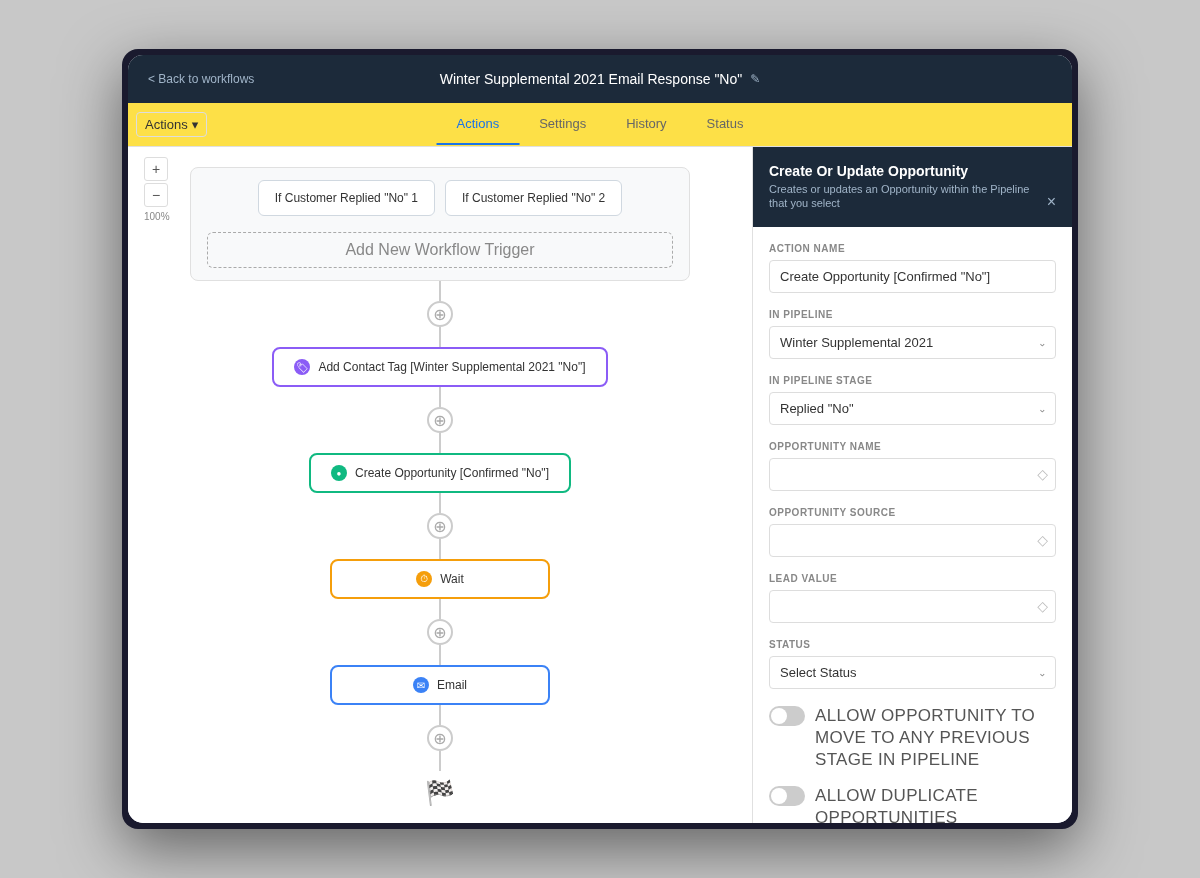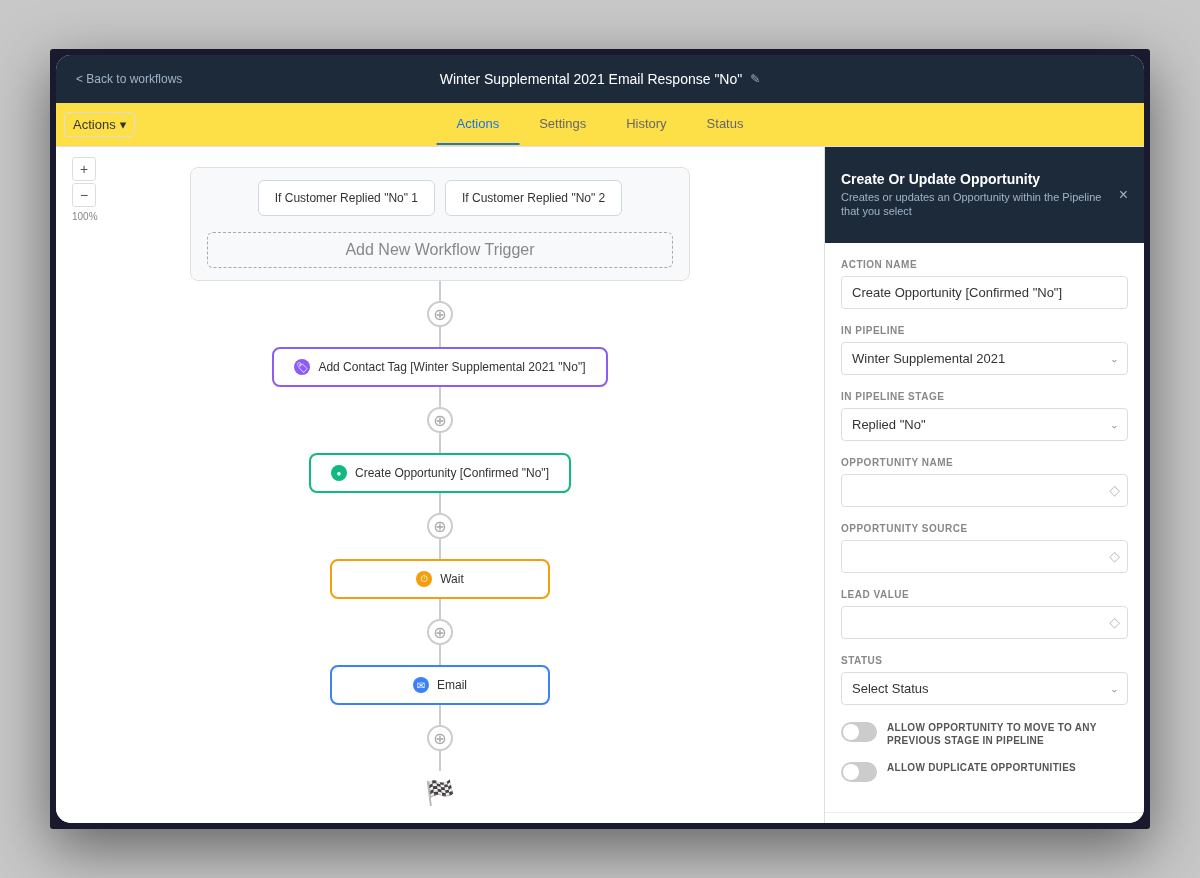--- a/index.html
+++ b/index.html
@@ -6,24 +6,24 @@
     body {
       background: #c8c8c8;
       display: flex;
       align-items: center;
       justify-content: center;
       min-height: 100vh;
       font-family: -apple-system, BlinkMacSystemFont, 'Segoe UI', sans-serif;
     }
 
     .device-wrapper {
-      width: 1100px;
+      width: 956px;
       height: 780px;
       background: #1a1a2e;
-      border-radius: 3px;
+      border-radius: 16px;
       padding: 6px;
       box-shadow: 0 20px 60px rgba(0,0,0,0.5);
       position: relative;
       overflow: hidden;
     }
 
     .device-inner {
       width: 100%;
       height: 100%;
       background: #f0f2f5;
@@ -291,23 +291,23 @@
       border-left: 1px solid #e0e0e0;
       display: flex;
       flex-direction: column;
       flex-shrink: 0;
       overflow-y: auto;
     }
 
     .panel-header {
       background: #1c2a3a;
       color: white;
-      padding: 24px 16px;
-      display: flex;
-      align-items: center;
+      padding: 16px 16px;
+      display: flex;
+      align-items: flex-end;
       justify-content: space-between;
       flex-shrink: 0;
     }
 
     .panel-header-content {
       flex: 1;
     }
 
     .panel-title {
       font-size: 14px;
@@ -429,25 +429,25 @@
       width: 16px;
       height: 16px;
       background: white;
       border-radius: 50%;
       top: 2px;
       left: 2px;
       transition: left 0.2s;
     }
 
     .toggle-label {
-      font-size: 10px;
+      font-size: 17px;
       color: #555;
       line-height: 1.3;
       text-transform: uppercase;
-      font-weight: 700;
+      font-weight: 400;
       letter-spacing: 0.3px;
     }
 
     
     .panel-footer {
       padding: 12px 16px;
       border-top: 1px solid #eee;
       display: flex;
       align-items: center;
       justify-content: space-between;

